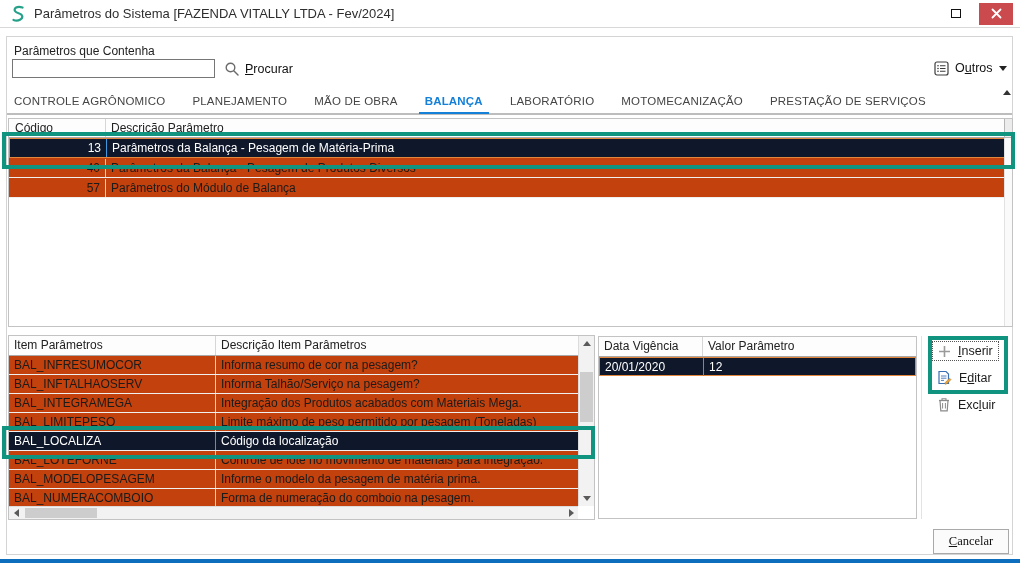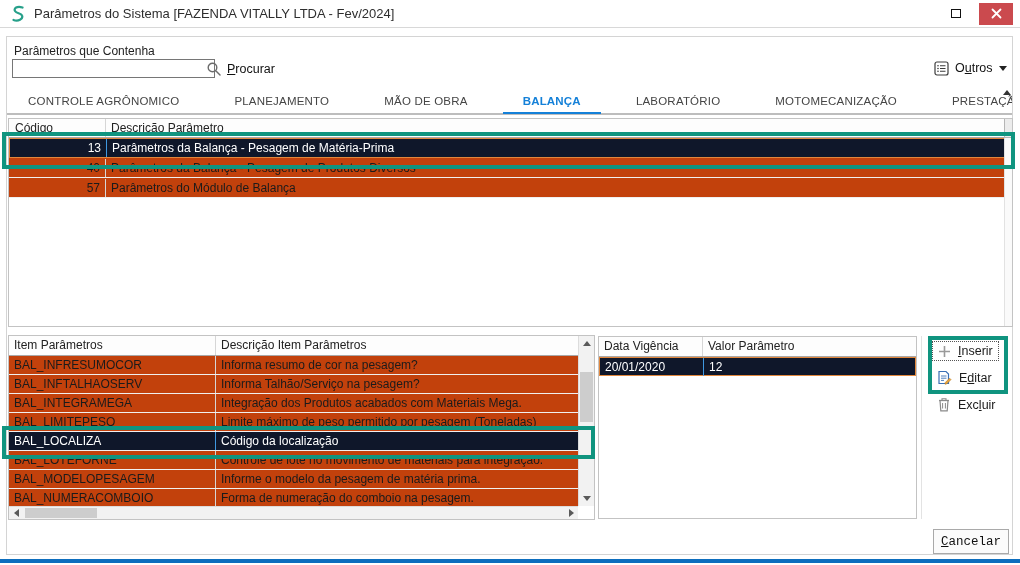--- a/index.html
+++ b/index.html
@@ -20,34 +20,34 @@
 
   
   .panel { position:absolute; left:6px; top:36px; width:1007px; height:519px;
            border:1px solid #d4d4d4; background:#fff; }
 
   
   .search-label { position:absolute; left:14px; top:44px; font-size:12px; color:#222; }
   .search-input { position:absolute; left:12px; top:59px; width:203px; height:19px;
                   border:1px solid #767676; font-size:12px; padding:0 4px;
                   font-family:"Liberation Sans",sans-serif; }
-  .procurar { position:absolute; left:206px; top:58px; height:22px; display:flex;
+  .procurar { position:absolute; left:224px; top:58px; height:22px; display:flex;
               align-items:center; gap:5px; cursor:pointer; font-size:12.5px; color:#111; }
   .outros { position:absolute; left:930px; top:55px; height:26px; display:flex;
             align-items:center; gap:6px; cursor:pointer; font-size:12.5px; color:#111; padding:0 4px; }
   .caret-down { width:0; height:0; border-left:4px solid transparent; border-right:4px solid transparent;
                 border-top:5px solid #222; }
   u { text-decoration:underline; }
 
   
   .tabbar { position:absolute; left:8px; top:88px; width:1004px; height:26px; display:flex;
             align-items:center; gap:15px; overflow:hidden; white-space:nowrap; }
   .tabline { position:absolute; left:7px; top:113px; width:1005px; height:2px; background:#bdbdbd; }
   .tab { position:relative; font-size:11.5px; color:#454545; letter-spacing:.2px; height:26px;
-         display:flex; align-items:center; padding:0 20px; cursor:pointer; flex:0 0 auto; }
+         display:flex; align-items:center; padding:0 6px; cursor:pointer; flex:0 0 auto; }
   .tab.active { color:#1480d8; font-weight:bold; }
   .tab.active::after { content:""; position:absolute; left:0; right:0; bottom:-1px; height:3px;
                        background:#1480d8; z-index:2; }
   .tab-overflow { position:absolute; left:1003px; top:90px; width:0; height:0;
                   border-left:4px solid transparent; border-right:4px solid transparent;
                   border-bottom:5px solid #333; }
 
   
   .grid { position:absolute; background:#fff; border:1px solid #c3c3c3; overflow:hidden; }
   .ghead { display:flex; background:#fdfdfd; border-bottom:1px solid #a8a8a8; }
@@ -119,21 +119,21 @@
   .annotation { position:absolute; border:4px solid #10947f; background:transparent;
                 pointer-events:none; z-index:6; }
   .ann-row13   { left:2px;   top:132px; width:1013px; height:37px; }
   .ann-localiza{ left:2px;   top:426px; width:593px;  height:33px; }
   .ann-buttons { left:928px; top:336px; width:80px;   height:58px; }
 
   
   .cancel-btn { position:absolute; left:933px; top:529px; width:76px; height:25px;
                 background:#fbfbfb; border:1px solid #a9a9a9; font-size:12.5px; color:#111;
                 display:flex; align-items:center; justify-content:center; cursor:pointer;
-                font-family:Liberation Mono, monospace; }
+                font-family:Liberation Serif, serif; }
   .bottom-line { position:absolute; left:0; top:559px; width:1020px; height:4px; background:#0d6ebe; }
 </style>
 </head>
 <body>
 
 <div class="window">
 
   <div class="titlebar">
     <svg class="app-icon" viewBox="0 0 16 18">
       <path d="M12.5 2.5 C7 0.5 3.5 3.5 5 6 C6.5 8.5 11 8 12 10.5 C13.5 14 8 17 3.5 15" fill="none" stroke="#27a08a" stroke-width="2.2" stroke-linecap="round"></path>

